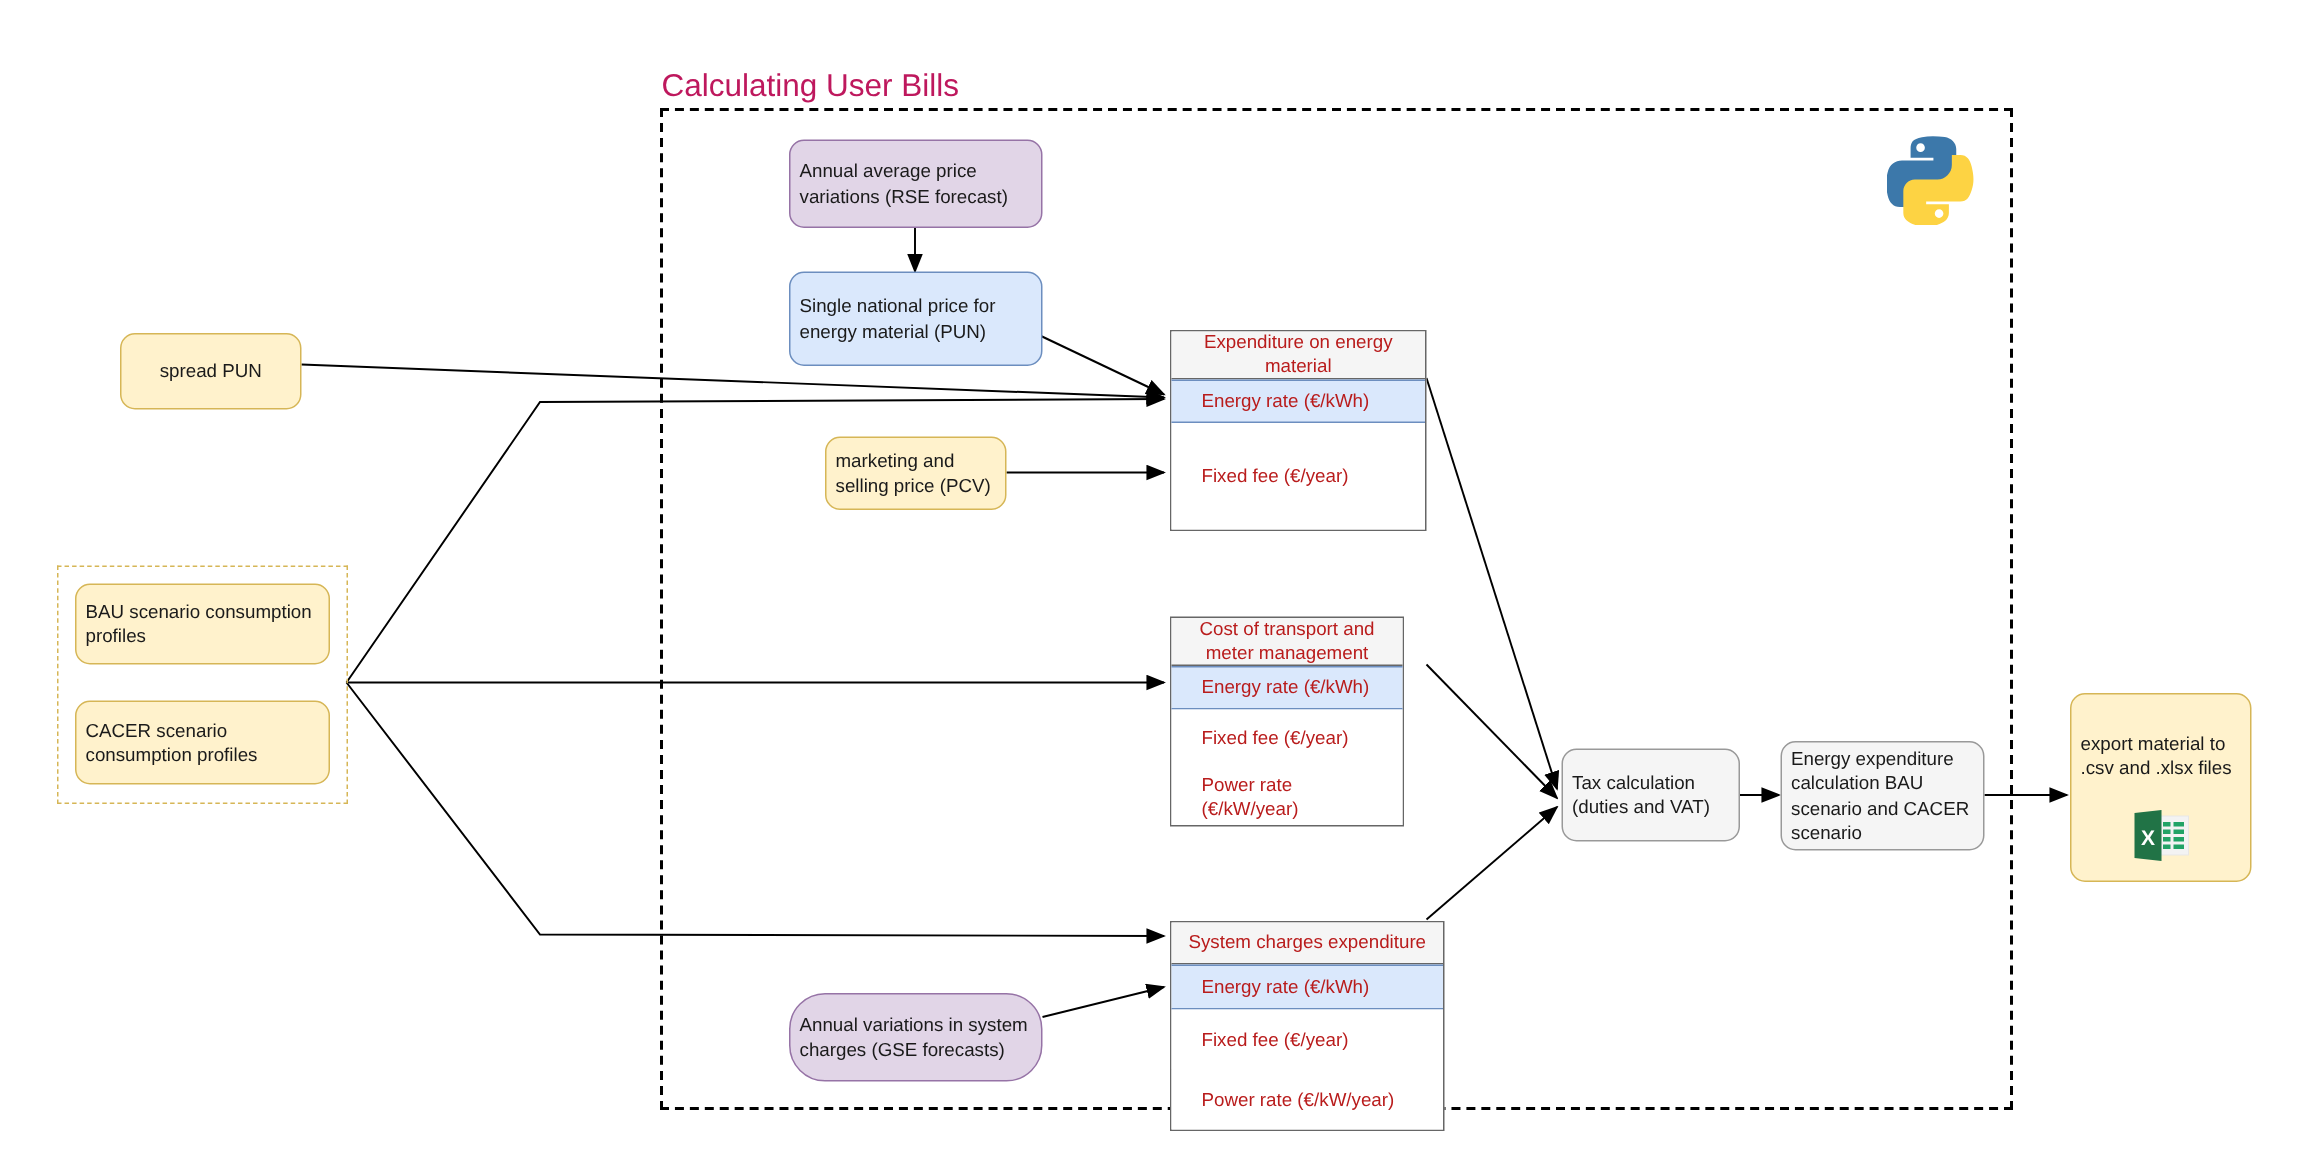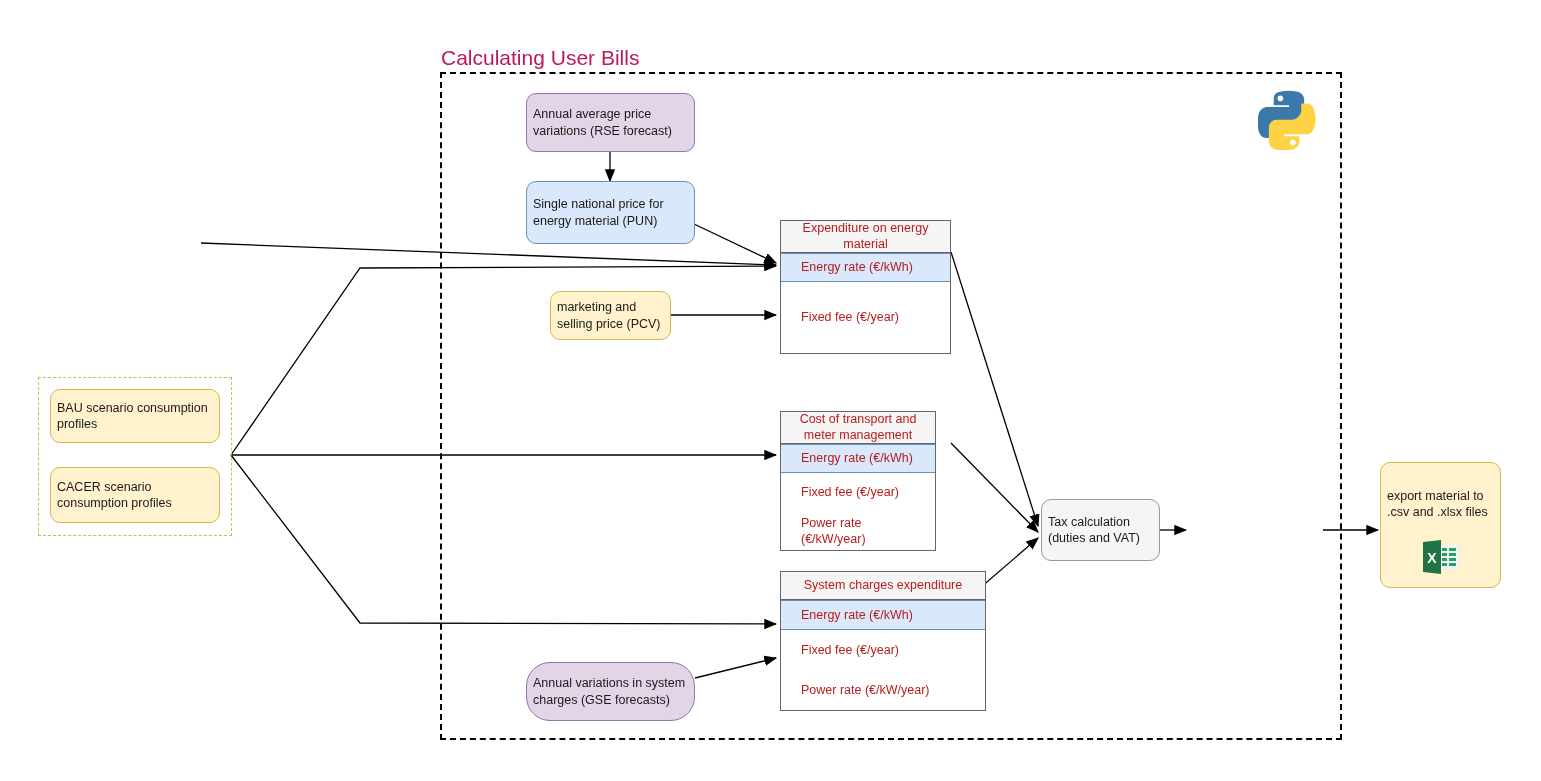--- a/index.html
+++ b/index.html
@@ -148,20 +148,23 @@
       <line x1="951" y1="252" x2="1038" y2="526" marker-end="url(#arrow)"></line>
       <line x1="951" y1="443" x2="1038" y2="532" marker-end="url(#arrow)"></line>
       <line x1="951" y1="613" x2="1038" y2="538" marker-end="url(#arrow)"></line>
 
       <line x1="1160" y1="530" x2="1186" y2="530" marker-end="url(#arrow)"></line>
 
       <line x1="1323" y1="530" x2="1378" y2="530" marker-end="url(#arrow)"></line>
     </g>
   </svg>
 
+  <div class="node rounded yellow" style="left:80px; top:222px; width:121px; height:51px;">
+    <span class="node-text">spread PUN</span>
+  </div>
 
   <div class="group-dashed-yellow" style="left:38px; top:377px; width:194px; height:159px;"></div>
 
   <div class="node rounded yellow" style="left:50px; top:389px; width:170px; height:54px;">
     <span class="node-text">BAU scenario consumption profiles</span>
   </div>
 
   <div class="node rounded yellow" style="left:50px; top:467px; width:170px; height:56px;">
     <span class="node-text">CACER scenario consumption profiles</span>
   </div>
@@ -198,37 +201,40 @@
       <span>Energy rate (€/kWh)</span>
     </div>
     <div class="row plain" style="height:39px;">
       <span>Fixed fee (€/year)</span>
     </div>
     <div class="row plain" style="height:38px;">
       <span>Power rate (€/kW/year)</span>
     </div>
   </div>
 
-  <div class="table" style="left:780px; top:571px; width:206px; height:140px;">
+  <div class="table" style="left:780px; top:614px; width:183px; height:140px;">
     <div class="thead" style="height:28px;">System charges expenditure</div>
     <div class="row hl" style="height:30px;">
       <span>Energy rate (€/kWh)</span>
     </div>
     <div class="row plain" style="height:40px;">
       <span>Fixed fee (€/year)</span>
     </div>
     <div class="row plain" style="height:40px;">
       <span>Power rate (€/kW/year)</span>
     </div>
   </div>
 
   <div class="node rounded grey" style="left:1041px; top:499px; width:119px; height:62px;">
     <span class="node-text">Tax calculation (duties and VAT)</span>
   </div>
 
+  <div class="node rounded grey" style="left:1187px; top:494px; width:136px; height:73px;">
+    <span class="node-text">Energy expenditure calculation BAU scenario and CACER scenario</span>
+  </div>
 
   <div class="node rounded yellow" style="left:1380px; top:462px; width:121px; height:126px; flex-direction:column; justify-content:flex-start; padding-top:25px;">
     <span class="node-text">export material to .csv and .xlsx files</span>
   </div>
 
   <svg class="xls-icon" style="left:1421px; top:540px;" width="40" height="34" viewBox="0 0 40 34">
     <rect x="16" y="4" width="22" height="26" fill="#f3f3f3" stroke="#e6e6e6" stroke-width="0.6"></rect>
     <g fill="#21a366">
       <rect x="21" y="8" width="5" height="3"></rect>
       <rect x="28" y="8" width="7" height="3"></rect>

